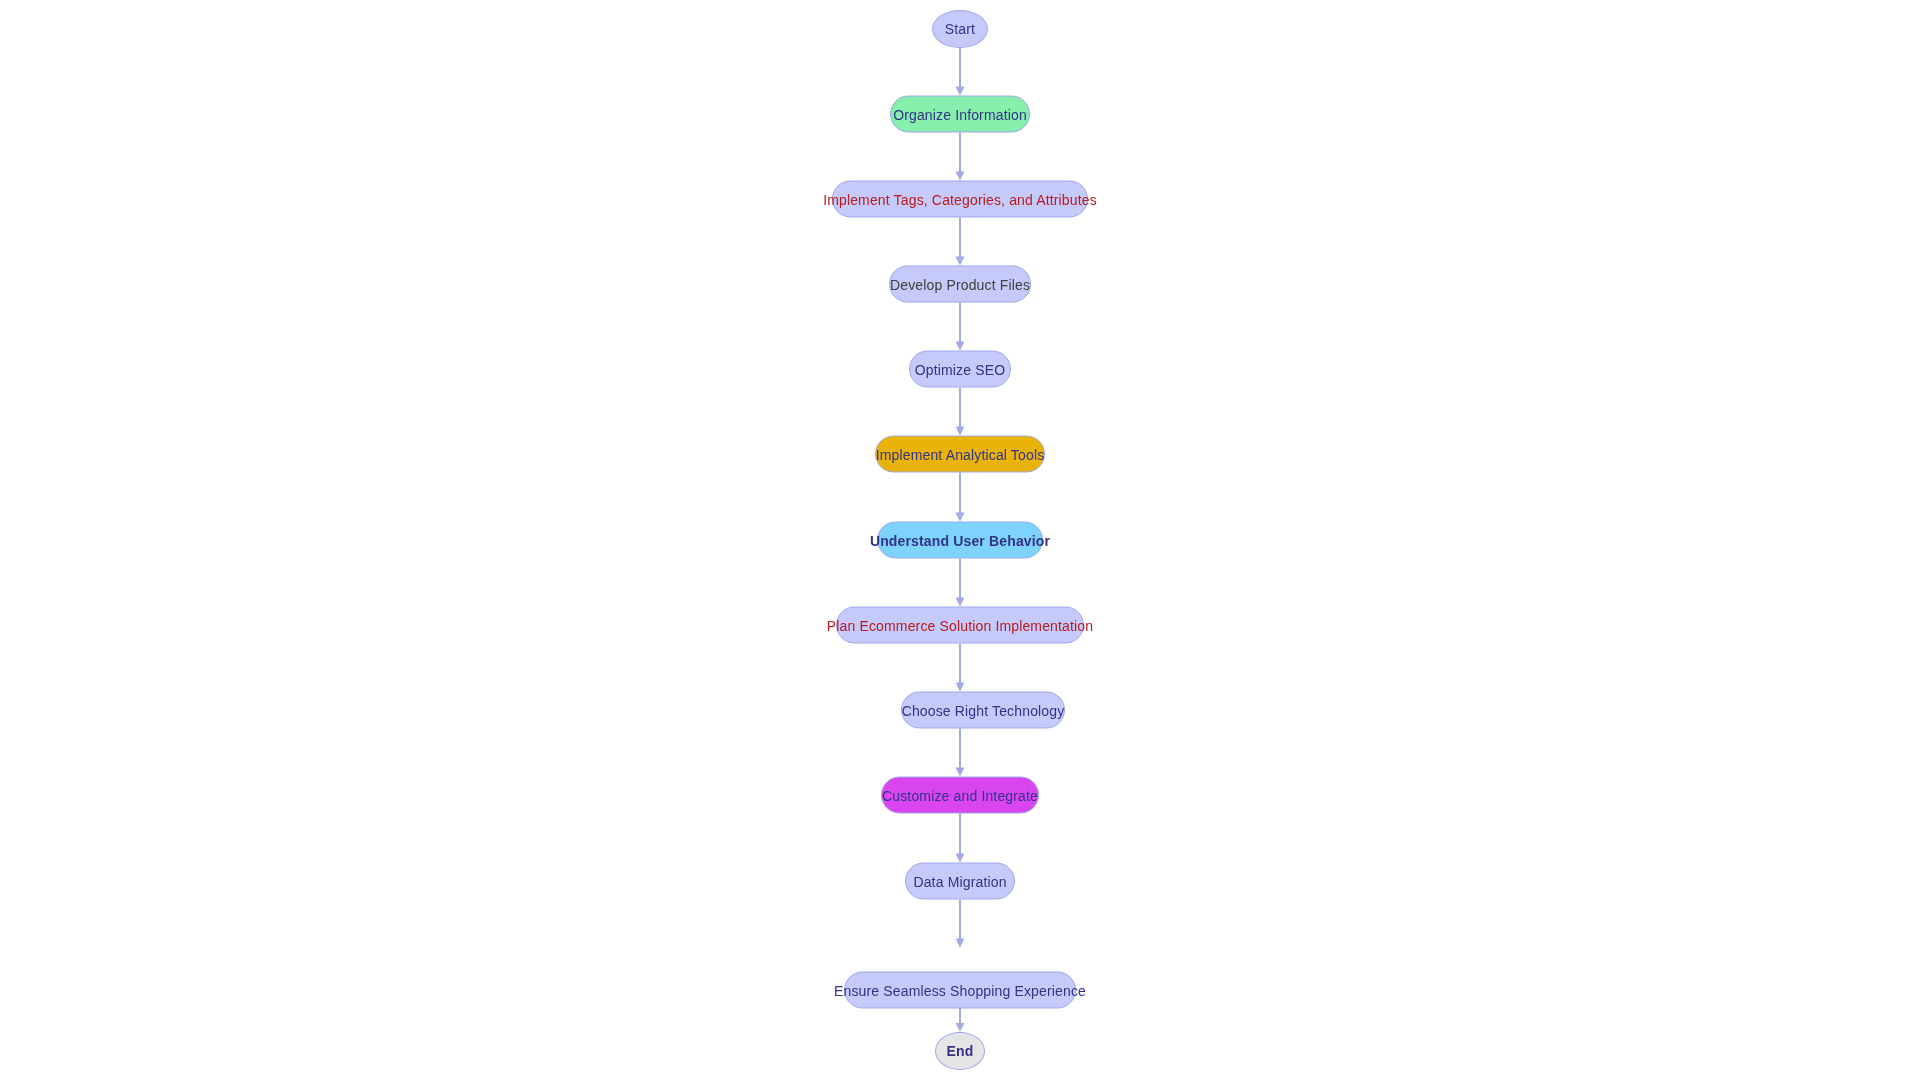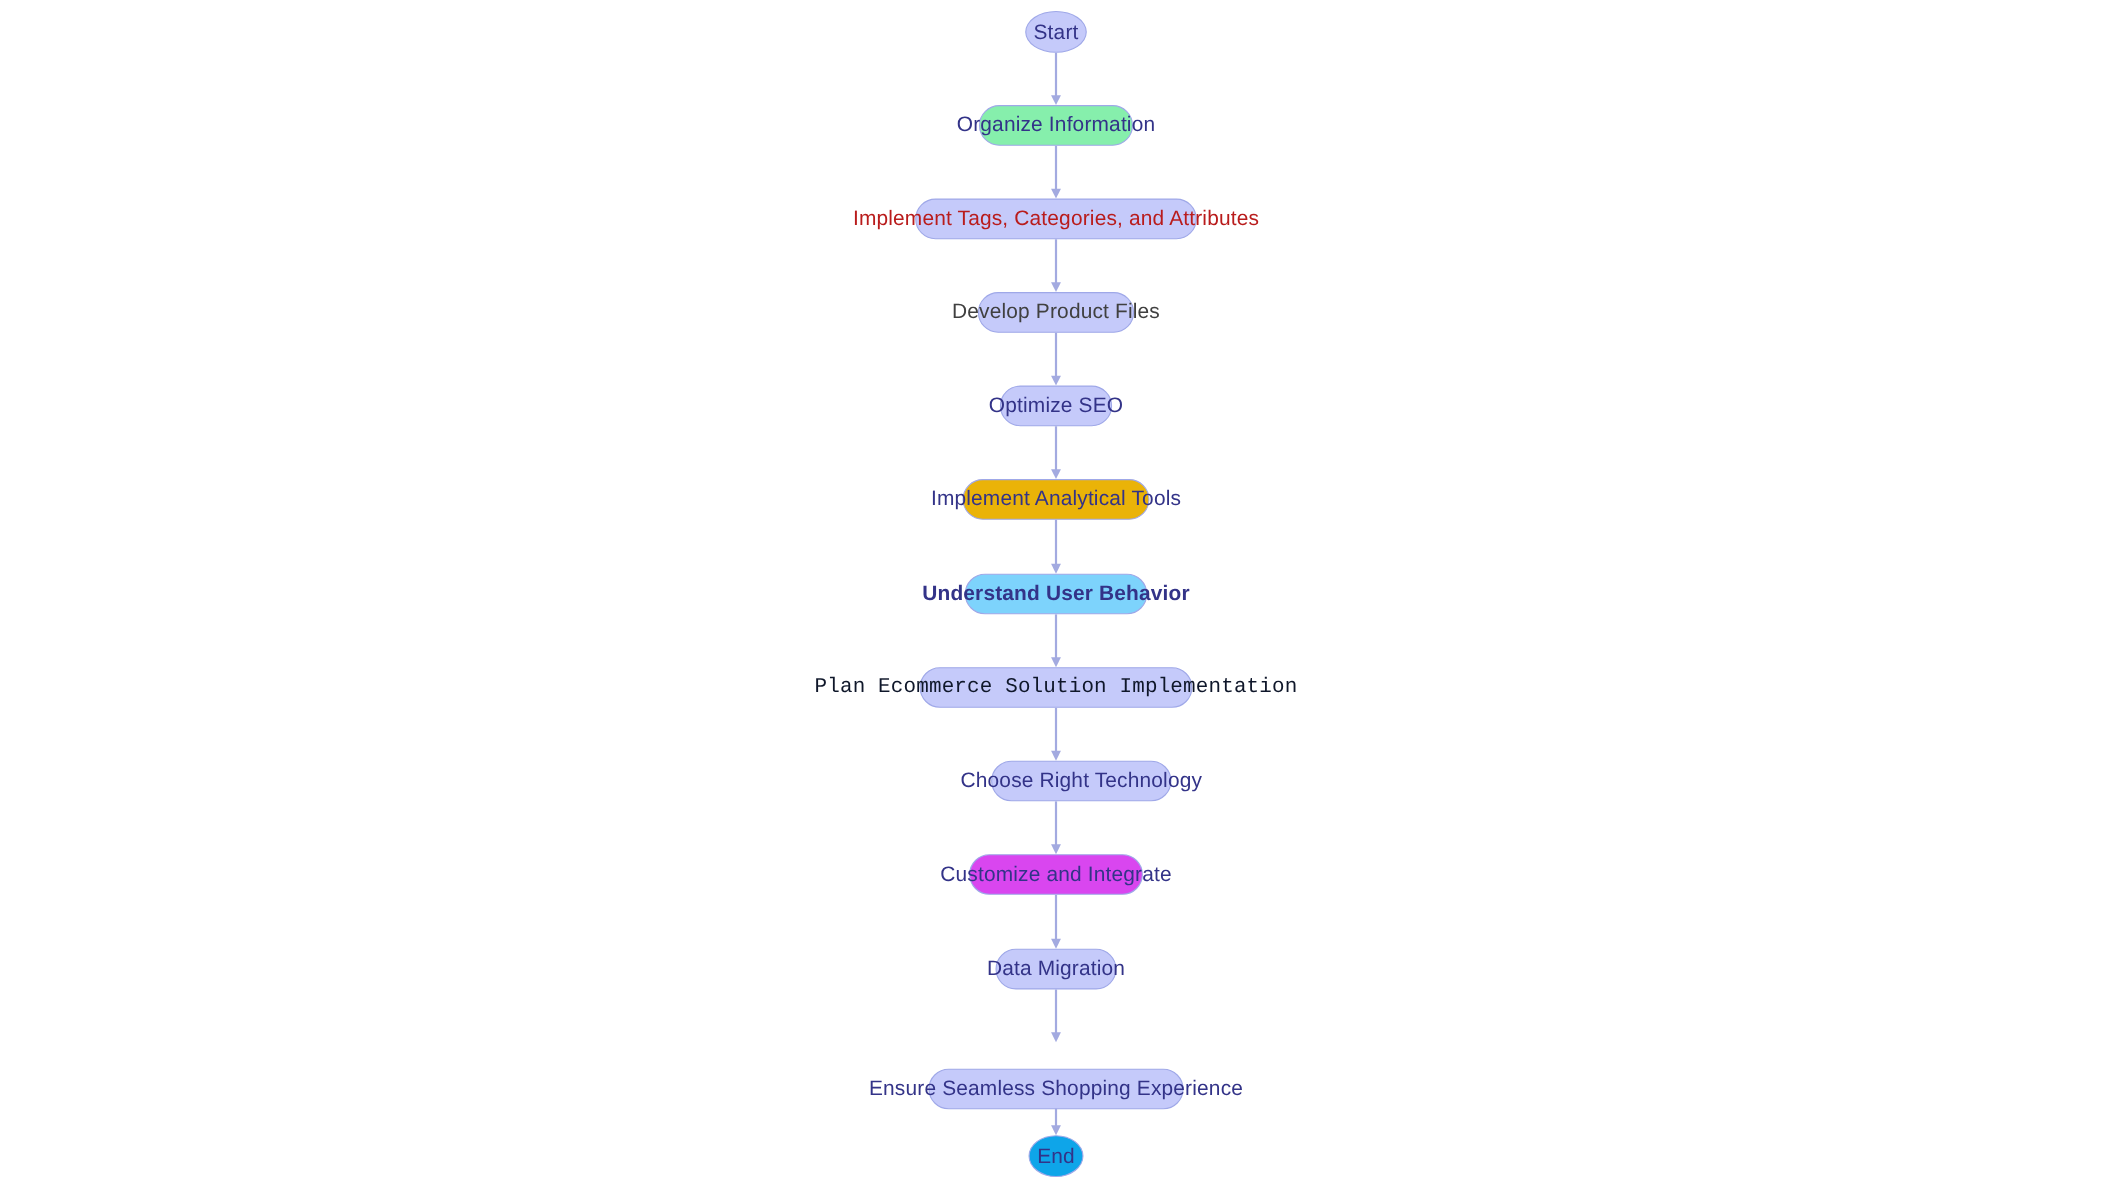--- a/index.html
+++ b/index.html
@@ -35,21 +35,21 @@
   .flow-node {
     position: absolute;
     transform: translate(-50%, -50%);
     box-sizing: border-box;
     display: flex;
     align-items: center;
     justify-content: center;
     background: #c5cafa;
     border: 1px solid #9fa8e8;
     color: #333388;
-    font-size: 19px;
+    font-size: 14px;
     line-height: 1;
     letter-spacing: 0.15px;
     white-space: nowrap;
     font-family: "Liberation Sans", sans-serif;
   }
   .flow-node.shape-stadium {
     border-radius: 999px;
   }
   .flow-node.shape-ellipse {
     border-radius: 50%;
@@ -128,32 +128,32 @@
       </div>
       <div class="flow-node shape-stadium" style="left: 960px; top: 369px; width: 102px; height: 37px; background: rgb(197, 202, 250); border-color: rgb(159, 168, 232); color: rgb(51, 51, 136);">
         <span class="node-label">Optimize SEO</span>
       </div>
       <div class="flow-node shape-stadium" style="left: 960px; top: 454px; width: 170px; height: 37px; background: #eab308; border-color: rgb(159, 168, 232); color: rgb(51, 51, 136);">
         <span class="node-label">Implement Analytical Tools</span>
       </div>
       <div class="flow-node shape-stadium" style="left: 960px; top: 540px; width: 166px; height: 37px; background: #7dd3fc; border-color: rgb(159, 168, 232); color: rgb(51, 51, 136); font-weight: bold;">
         <span class="node-label">Understand User Behavior</span>
       </div>
-      <div class="flow-node shape-stadium" style="left: 960px; top: 625px; width: 248px; height: 37px; background: rgb(197, 202, 250); border-color: rgb(159, 168, 232); color: #0f172a; font-family: Liberation Mono, monospace;">
+      <div class="flow-node shape-stadium" style="left: 960px; top: 625px; width: 248px; height: 37px; background: rgb(197, 202, 250); border-color: rgb(159, 168, 232); color: #b91c1c;">
         <span class="node-label">Plan Ecommerce Solution Implementation</span>
       </div>
       <div class="flow-node shape-stadium" style="left: 960px; top: 710px; width: 164px; height: 37px; background: rgb(197, 202, 250); border-color: rgb(159, 168, 232); color: rgb(51, 51, 136); margin-left: 23px;">
         <span class="node-label">Choose Right Technology</span>
       </div>
       <div class="flow-node shape-stadium" style="left: 960px; top: 795px; width: 158px; height: 37px; background: #d946ef; border-color: rgb(159, 168, 232); color: rgb(51, 51, 136);">
         <span class="node-label">Customize and Integrate</span>
       </div>
       <div class="flow-node shape-stadium" style="left: 960px; top: 881px; width: 110px; height: 37px; background: rgb(197, 202, 250); border-color: rgb(159, 168, 232); color: rgb(51, 51, 136);">
         <span class="node-label">Data Migration</span>
       </div>
       <div class="flow-node shape-stadium" style="left: 960px; top: 966px; width: 232px; height: 37px; background: rgb(197, 202, 250); border-color: rgb(159, 168, 232); color: rgb(51, 51, 136); margin-top: 24px;">
         <span class="node-label">Ensure Seamless Shopping Experience</span>
       </div>
-      <div class="flow-node shape-ellipse" style="left: 960px; top: 1051px; width: 50px; height: 38px; background: #0ea5e9; border-color: rgb(159, 168, 232); color: rgb(51, 51, 136);">
+      <div class="flow-node shape-ellipse" style="left: 960px; top: 1051px; width: 50px; height: 38px; background: #e5e5e5; border-color: rgb(159, 168, 232); color: rgb(51, 51, 136); font-weight: bold;">
         <span class="node-label">End</span>
       </div>
     </div>
 </div>
 
 </body></html>

